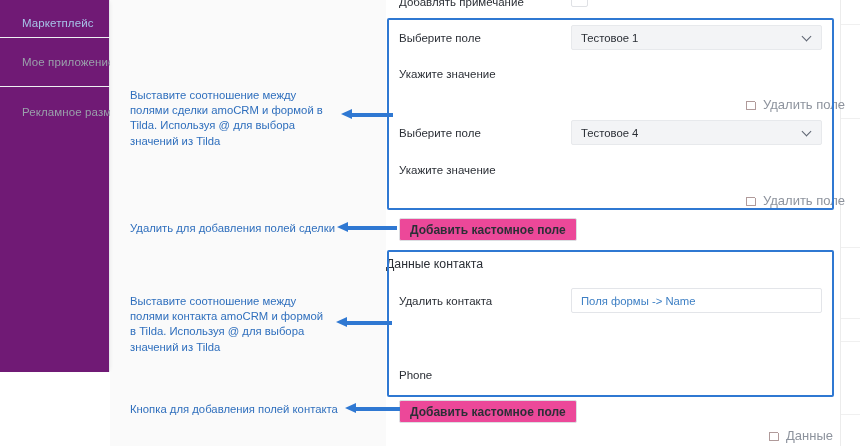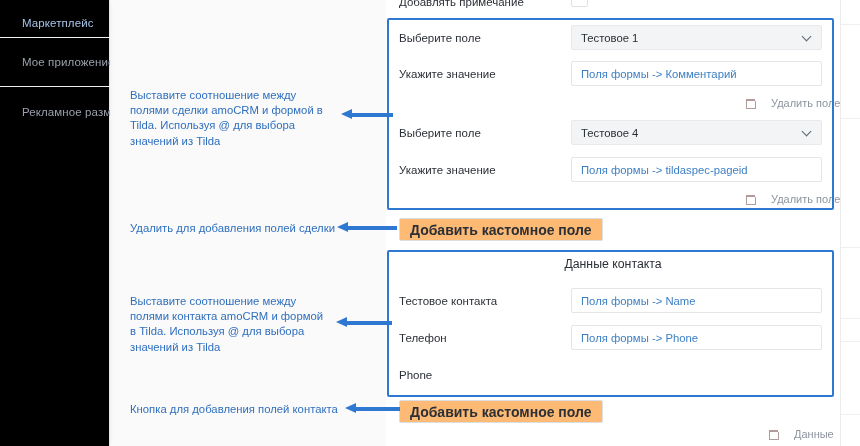--- a/index.html
+++ b/index.html
@@ -18,22 +18,22 @@
     height: 446px;
     background: #ffffff;
     overflow: hidden;
   }
 
   
   #sidebar {
     position: absolute;
     left: 0; top: 0;
     width: 110px;
-    height: 446px;
-    background: #000000;
+    height: 372px;
+    background: #701a75;
     border-right: 1px solid #e6e8ec;
     box-shadow: 2px 0 4px -2px rgba(0,0,0,0.07);
     z-index: 4;
   }
   .side-item {
     position: absolute;
     left: 0;
     width: 110px;
     height: 49px;
     display: flex;
@@ -175,22 +175,22 @@
     border: 1px solid #dfe1e5;
     border-radius: 2px;
     background: #fff;
   }
 
   
   .del-link {
     position: absolute;
     display: flex;
     align-items: center;
-    gap: 17px;
-    font-size: 11px;
+    gap: 9px;
+    font-size: 13px;
     color: #8d939d;
     white-space: nowrap;
   }
   .trash {
     position: relative;
     width: 8px; height: 9px;
     flex: none;
   }
   .trash:before {
     content: "";
@@ -206,36 +206,36 @@
     position: absolute;
     left: -0.5px; top: 0.5px;
     width: 9px; height: 1.5px;
     background: #b09a9a;
   }
 
   
   .sect-title {
     position: absolute;
     width: 454px;
-    text-align: center;
+    text-align: left;
     font-size: 12.3px;
     color: #2b2f36;
   }
 
   
   .add-btn {
     position: absolute;
     height: 23px;
     border: 1px solid #dcdee2;
     border-radius: 2px;
-    background: #fdba74;
+    background: #ec4899;
     display: flex;
     align-items: center;
     padding: 0 10px;
-    font-size: 14px;
+    font-size: 12px;
     font-weight: bold;
     color: #2b2f36;
     white-space: nowrap;
     z-index: 5;
   }
 
   
   .hl {
     position: absolute;
     border: 2.5px solid #2f78d2;
@@ -311,69 +311,57 @@
     <div class="row" style="top:25px; height:27px;">
       <span class="row-label" style="top:7px;">Выберите поле</span>
       <span class="field select" style="top:0px;">
         <span>Тестовое 1</span>
         <span class="chev"></span>
       </span>
     </div>
 
     <div class="row" style="top:61px; height:27px;">
       <span class="row-label" style="top:7px;">Укажите значение</span>
-      <span class="field" style="top:0px;">
-        <span>Поля формы -&gt; Комментарий</span>
-      </span>
     </div>
 
     <div class="del-link" style="left:360px; top:97px;">
       <span class="trash"></span>
       <span>Удалить поле</span>
     </div>
 
     <div class="row" style="top:120px; height:27px;">
       <span class="row-label" style="top:7px;">Выберите поле</span>
       <span class="field select" style="top:0px;">
         <span>Тестовое 4</span>
         <span class="chev"></span>
       </span>
     </div>
 
     <div class="row" style="top:157px; height:27px;">
       <span class="row-label" style="top:7px;">Укажите значение</span>
-      <span class="field" style="top:0px;">
-        <span>Поля формы -&gt; tildaspec-pageid</span>
-      </span>
     </div>
 
     <div class="del-link" style="left:360px; top:193px;">
       <span class="trash"></span>
       <span>Удалить поле</span>
     </div>
 
     <div class="add-btn" style="left:13px; top:218px;">
       <span>Добавить кастомное поле</span>
     </div>
 
     <div class="sect-title" style="top:257px;">Данные контакта</div>
 
     <div class="row" style="top:288px; height:27px;">
-      <span class="row-label" style="top:7px;">Тестовое контакта</span>
+      <span class="row-label" style="top:7px;">Удалить контакта</span>
       <span class="field" style="top:0px;">
         <span>Поля формы -&gt; Name</span>
       </span>
     </div>
 
-    <div class="row" style="top:325px; height:27px;">
-      <span class="row-label" style="top:7px;">Телефон</span>
-      <span class="field" style="top:0px;">
-        <span>Поля формы -&gt; Phone</span>
-      </span>
-    </div>
 
     <div class="row" style="top:362px; height:27px;">
       <span class="row-label" style="top:7px;">Phone</span>
     </div>
 
     <div class="add-btn" style="left:13px; top:400px;">
       <span>Добавить кастомное поле</span>
     </div>
 
     <div class="del-link" style="left:383px; top:428px;">

